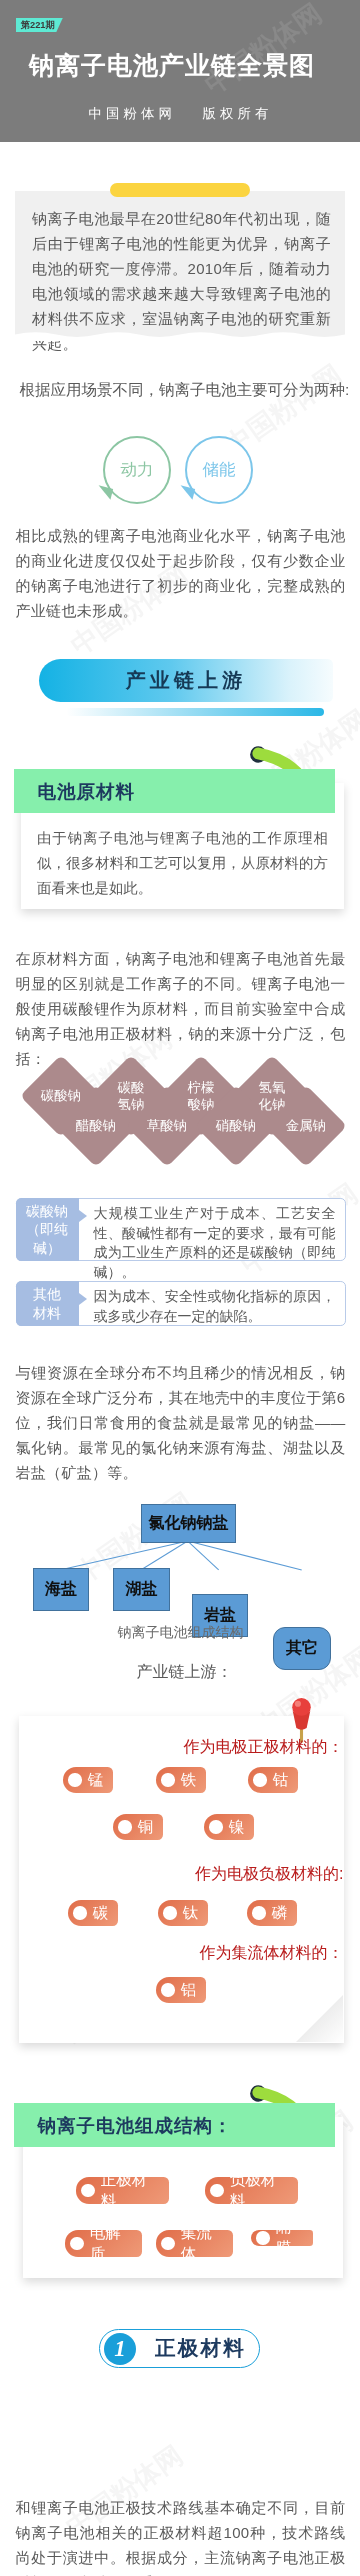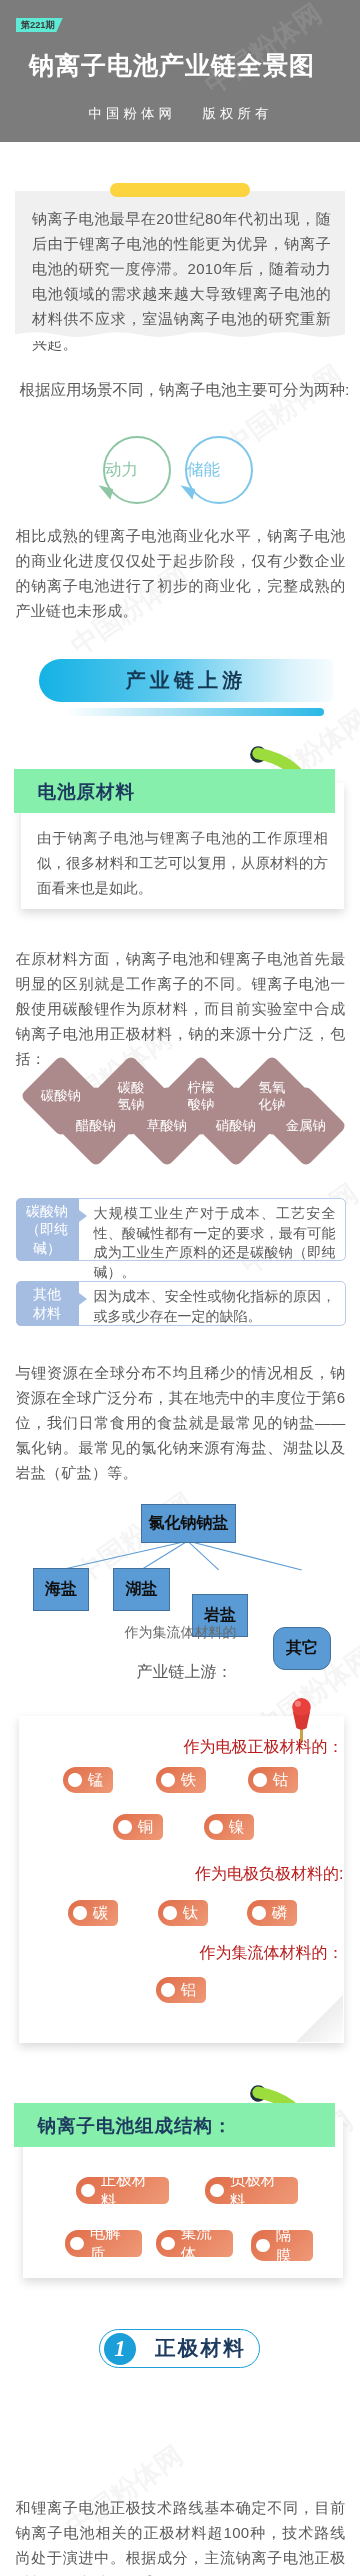--- a/index.html
+++ b/index.html
@@ -21,21 +21,21 @@
         text-align:justify;letter-spacing:0.3px;}
   .center-line{position:absolute;left:4px;width:361px;text-align:center;color:#595959;}
   
   .intro-card{position:absolute;left:15px;top:191px;width:330px;height:150px;background:#f0f0f0;}
   .intro-pill{position:absolute;left:110px;top:183px;width:140px;height:14.4px;border-radius:7.2px;background:#fbd440;}
   .intro-text{position:absolute;left:32px;top:206px;width:299px;font-size:15px;line-height:25px;
       color:#595959;text-align:justify;letter-spacing:0.3px;}
   .wave{position:absolute;left:15px;top:330px;width:330px;height:11.3px;}
   
   .bubble{position:absolute;width:64px;height:64px;border-radius:50%;border:2.6px solid;
-      display:flex;align-items:center;font-size:16.5px;background:#fff;}
+      display:flex;align-items:center;justify-content:center;font-size:16.5px;background:#fff;}
   .bubble .tail{position:absolute;left:-8.2px;bottom:4.1px;width:0;height:0;border-style:solid;
       border-width:0 15.5px 11.3px 0;border-color:transparent currentColor transparent transparent;
       transform:rotate(14deg);}
   
   .up-banner{position:absolute;left:39px;top:659px;width:294px;height:43px;border-radius:21.6px 5.2px 5.2px 21.6px;
       background:linear-gradient(90deg,#14b2e4 0%,#5fc9ee 45%,#d9f2fb 85%,#f6fcfe 100%);
       display:flex;align-items:center;justify-content:center;}
   .up-banner span{font-family:"Liberation Serif","DejaVu Serif",serif;font-weight:bold;font-size:20px;
       color:#163a56;letter-spacing:4.1px;}
   .up-swoosh{position:absolute;left:66px;top:708px;width:258px;height:8.2px;border-radius:4.1px;
@@ -198,21 +198,21 @@
     <line x1="364" y1="2" x2="116" y2="58" stroke="#5b9bd5" stroke-width="2"></line>
     <line x1="364" y1="2" x2="273" y2="58" stroke="#5b9bd5" stroke-width="2"></line>
     <line x1="364" y1="2" x2="424" y2="58" stroke="#5b9bd5" stroke-width="2"></line>
     <line x1="364" y1="2" x2="585" y2="58" stroke="#5b9bd5" stroke-width="2"></line>
   </svg>
   <div class="bluebox" style="left:141px;top:1504px;width:93px;height:37px;font-size:16px;">氯化钠钠盐</div>
   <div class="bluebox" style="left:33px;top:1568px;width:54px;height:41px;font-size:16px;">海盐</div>
   <div class="bluebox" style="left:113px;top:1568px;width:55px;height:41px;font-size:16px;">湖盐</div>
   <div class="bluebox" style="left:192px;top:1566px;width:54px;height:41px;font-size:16px;margin-top:28px;">岩盐</div>
   <div class="bluebox" style="left:273px;top:1627px;width:56px;height:41px;font-size:16px;border-radius:12px;">其它</div>
-  <div class="diag-caption" style="top:1624px;">作为集流体材料的</div>
+  <div class="diag-caption" style="top:1624px;">钠离子电池组成结构</div>
 
   <div class="center-line" style="top:1662px;font-size:16px;">产业链上游：</div>
 
   <div class="wcard" style="left:18.5px;top:1716px;width:325px;height:327px;"></div>
   <div class="curl" style="left:296px;top:1995px;"></div>
   <svg class="abs" style="left:286px;top:1696px;" width="31" height="49" viewBox="0 0 60 95">
     <rect x="27" y="58" width="6" height="32" fill="#c8a24a"></rect>
     <circle cx="30" cy="22" r="18" fill="#e8403c"></circle>
     <path d="M13 29 Q 30 48 47 29 L 40 62 Q 30 69 20 62 Z" fill="#d93832"></path>
     <circle cx="23" cy="15" r="6" fill="#f47f78"></circle>
@@ -278,21 +278,21 @@
       <span>负极材料</span>
     </div>
   <div class="tag" style="left:65px;top:2230px;width:77px;height:27px;font-family:Liberation Mono, monospace;">
       <span class="dot"></span>
       <span>电解质</span>
     </div>
   <div class="tag" style="left:156px;top:2230px;width:77px;height:27px;">
       <span class="dot"></span>
       <span>集流体</span>
     </div>
-  <div class="tag" style="left:251px;top:2230px;width:62px;height:31px;">
+  <div class="tag" style="left:251px;top:2230px;width:62px;height:16px;">
       <span class="dot"></span>
       <span>隔膜</span>
     </div>
 
   <div class="sec-pill">
     <div class="sec-num">1</div>
     <div class="sec-title">正极材料</div>
   </div>
 
   <div class="para" style="top:2495px;">和锂离子电池正极技术路线基本确定不同，目前钠离子电池相关的正极材料超100种，技术路线尚处于演进中。根据成分，主流钠离子电池正极材料可分为以下体系：</div>

